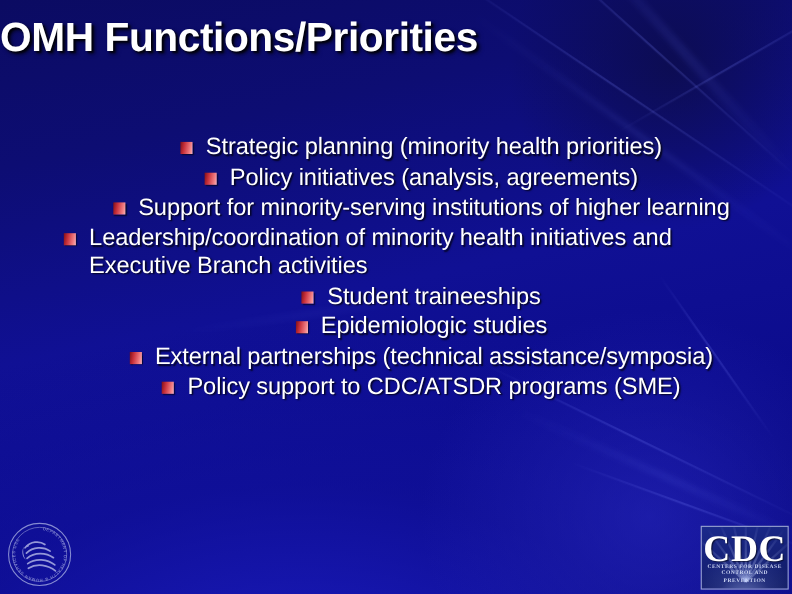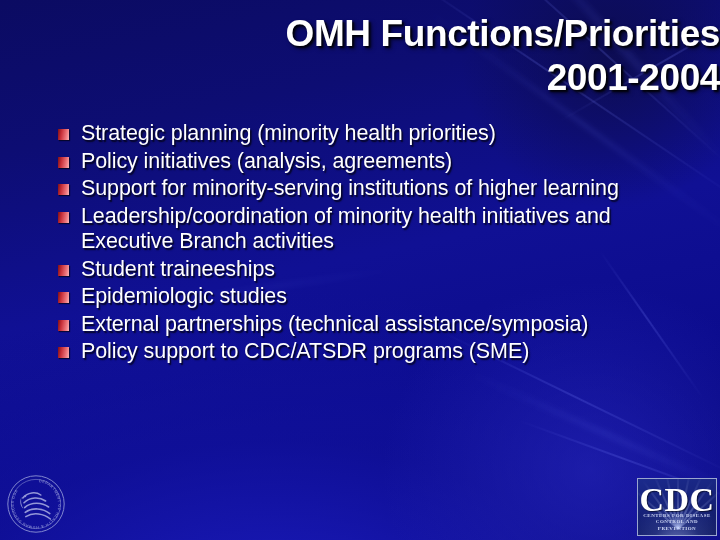--- a/index.html
+++ b/index.html
@@ -48,21 +48,21 @@
     background: radial-gradient(ellipse at center, rgba(12,12,70,0.75) 0%, rgba(12,12,70,0.0) 70%);
     pointer-events: none;
   }
 
   
   .title-block {
     position: absolute;
     top: 12px;
     left: 0;
     width: 720px;
-    text-align: right;
+    text-align: left;
     color: #ffffff;
     font-weight: bold;
     font-size: 37px;
     line-height: 44px;
     letter-spacing: -0.4px;
     text-shadow: 2px 2px 2px rgba(0,0,0,0.85), 3px 3px 4px rgba(0,0,0,0.5);
     white-space: pre;
   }
   .title-line2 { display: block; }
 
@@ -70,20 +70,21 @@
   .bullets {
     position: absolute;
     left: 58px;
     top: 121px;
     width: 650px;
   }
   .bullet-row {
     display: flex;
     align-items: flex-start;
     margin-bottom: 2px;
+    justify-content: center;
   }
   .bullet-marker {
     flex: 0 0 auto;
     width: 11px;
     height: 11px;
     margin-top: 8px;
     margin-right: 12px;
     background: linear-gradient(100deg, #7e0f18 0%, #c8303a 32%, #f07a80 75%, #f9b4b6 100%);
     box-shadow: 1px 1px 1px rgba(0,0,0,0.6);
   }
@@ -174,21 +175,21 @@
     <div class="ray" style="left:480px; top:-60px;  width:330px; height:1.5px;transform:rotate(42deg);"></div>
     <div class="ray soft" style="left:520px; top:-70px;  width:300px; height:9px;  transform:rotate(48deg);"></div>
     <div class="ray" style="left:560px; top:120px;  width:260px; height:1.5px;transform:rotate(-30deg);"></div>
     <div class="ray" style="left:440px; top:330px;  width:330px; height:2px;  transform:rotate(26deg);"></div>
     <div class="ray soft" style="left:470px; top:370px;  width:300px; height:7px;  transform:rotate(24deg);"></div>
     <div class="ray" style="left:520px; top:420px;  width:240px; height:1.5px;transform:rotate(20deg);"></div>
     <div class="ray soft" style="left:150px; top:300px;  width:260px; height:8px;  transform:rotate(-8deg); opacity:0.5;"></div>
     <div class="ray" style="left:600px; top:250px;  width:180px; height:1.5px;transform:rotate(55deg);"></div>
   </div>
 
-  <div class="title-block"><span>OMH Functions/Priorities</span><span class="title-line2">2001-2004</span></div>
+  <div class="title-block"><span>OMH Functions/Priorities</span></div>
 
   <div class="bullets">
     <div class="bullet-row">
       <span class="bullet-marker"></span>
       <span class="bullet-text">Strategic planning (minority health priorities)</span>
     </div>
     <div class="bullet-row">
       <span class="bullet-marker"></span>
       <span class="bullet-text">Policy initiatives (analysis, agreements)</span>
     </div>

